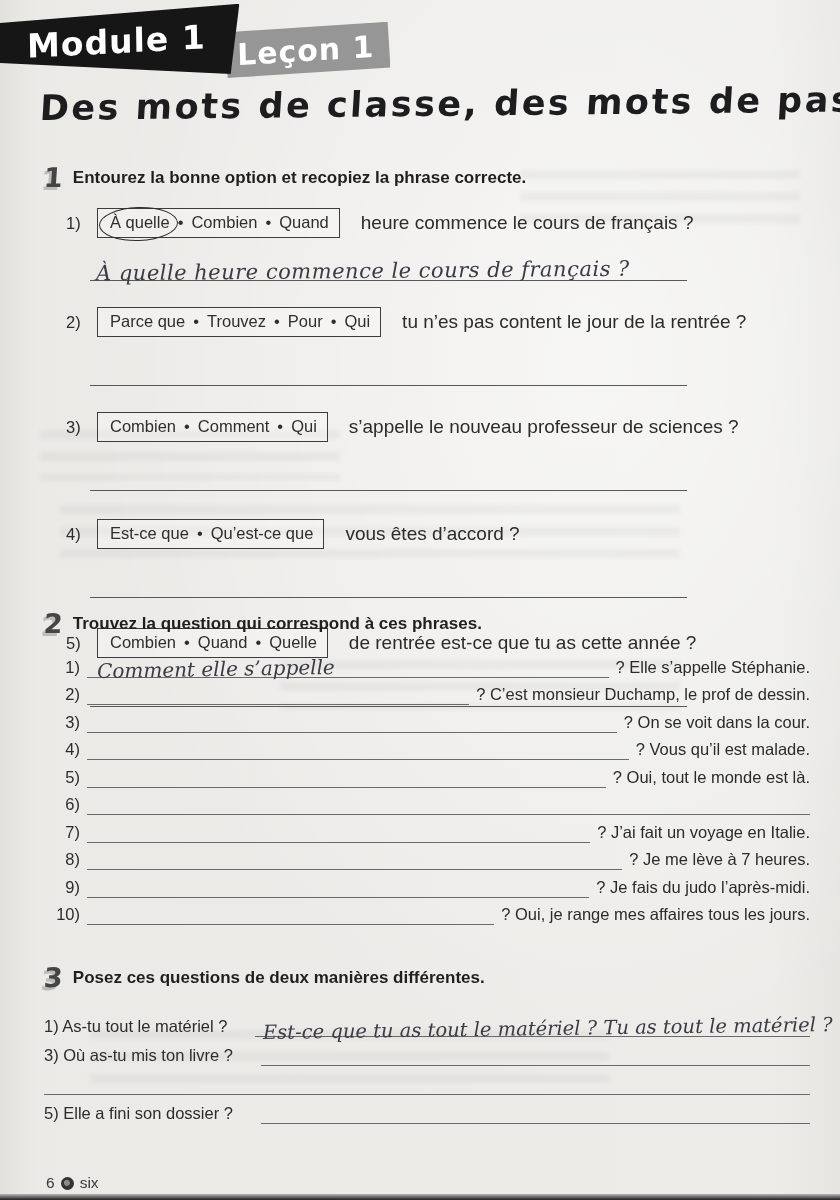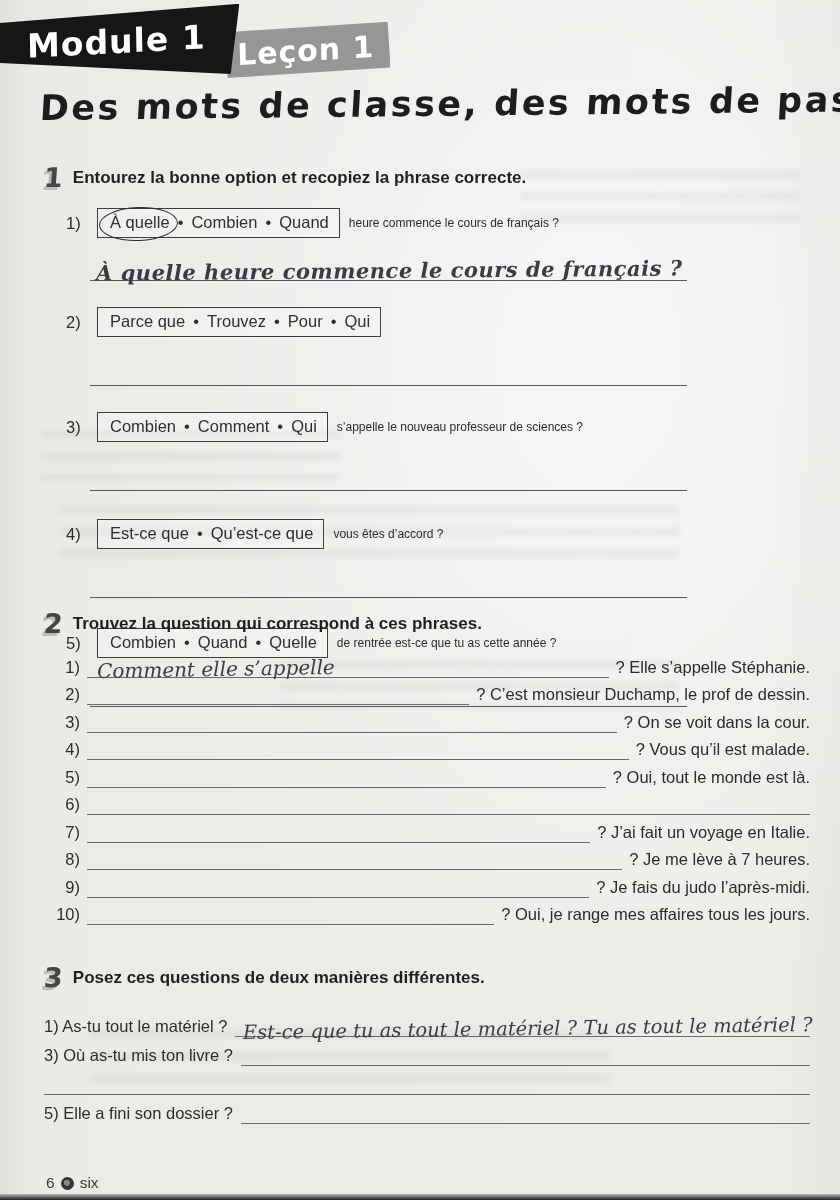--- a/index.html
+++ b/index.html
@@ -42,38 +42,38 @@
   .ex1-item{display:flex;align-items:center;margin-left:22px;gap:9px;}
   .ex1-item .inum{font-size:16.5px;width:22px;flex:none;}
   .opt-box{border:1.5px solid #3c3c3c;padding:4px 10px 5px 12px;
         display:inline-flex;align-items:center;font-size:16.5px;color:#2e2e2e;
         background:rgba(255,255,255,.25);flex:none;}
   .opt{position:relative;white-space:nowrap;}
   .opt + .opt::before{content:"\2022";margin:0 8px;color:#2e2e2e;}
   .circle-mark{position:absolute;left:-11px;top:-6px;width:calc(100% + 17px);
         height:calc(100% + 13px);border:1.7px solid #2d2d2d;border-radius:50%;
         transform:rotate(-2deg);pointer-events:none;}
-  .ex1-item .q{font-size:12px;white-space:nowrap;color:#2b2b2b;}
+  .ex1-item .q{font-size:19px;white-space:nowrap;color:#2b2b2b;margin-left:12px;}
   .ex1-line{position:relative;margin-left:46px;width:597px;
-        border-bottom:1.5px solid #58585a;font-weight:bold;}
+        border-bottom:1.5px solid #58585a;}
   .hand{font-family:"DejaVu Serif","Liberation Serif",serif;font-style:italic;
         color:#3b3b45;white-space:nowrap;}
   .ex1-line .hand{position:absolute;left:6px;bottom:-3px;font-size:21px;
         letter-spacing:.5px;transform:rotate(-.5deg);}
   
   .ex2-row{display:flex;align-items:flex-end;font-size:16.5px;height:27.5px;}
   .ex2-row .inum{width:36px;flex:none;text-align:right;padding-right:7px;
         padding-bottom:1px;}
   .blank{flex:1;border-bottom:1.2px solid #6a6a6c;position:relative;height:100%;}
   .blank .hand{position:absolute;left:10px;bottom:-4px;font-size:20px;
         transform:rotate(-1deg);}
   .ex2-row .resp{white-space:nowrap;padding-left:7px;padding-bottom:1px;
         color:#2b2b2b;}
   
-  .ex3-row{display:flex;align-items:flex-end;font-size:16.5px;height:29px;}
+  .ex3-row{display:flex;align-items:flex-end;font-size:16.5px;height:29px;gap:20px;}
   .ex3-row .q3{white-space:nowrap;padding-right:8px;padding-bottom:1px;}
   .blank3{flex:1;border-bottom:1.2px solid #6a6a6c;position:relative;height:100%;}
   .blank3 .hand{position:absolute;left:8px;bottom:-4px;font-size:19.5px;
         transform:rotate(-.8deg);}
   
   .footer{position:absolute;left:46px;top:1174px;display:flex;
         align-items:center;gap:6px;font-size:15.5px;color:#3a3a3a;}
   .dot-icon{width:13px;height:13px;border-radius:50%;
         background:radial-gradient(circle at 45% 45%, #8a8a8a 0 26%, #333 34% 100%);}
   
@@ -123,20 +123,21 @@
     </div>
 
     <div class="ex1-item" style="margin-top:26px;">
       <span class="inum">2)</span>
       <span class="opt-box">
         <span class="opt">Parce que</span>
         <span class="opt">Trouvez</span>
         <span class="opt">Pour</span>
         <span class="opt">Qui</span>
       </span>
+      <span class="q">tu n’es pas content le jour de la rentrée ?</span>
     </div>
     <div class="ex1-line" style="margin-top:40px;height:8px;"></div>
 
     <div class="ex1-item" style="margin-top:26px;">
       <span class="inum">3)</span>
       <span class="opt-box">
         <span class="opt">Combien</span>
         <span class="opt">Comment</span>
         <span class="opt">Qui</span>
       </span>

